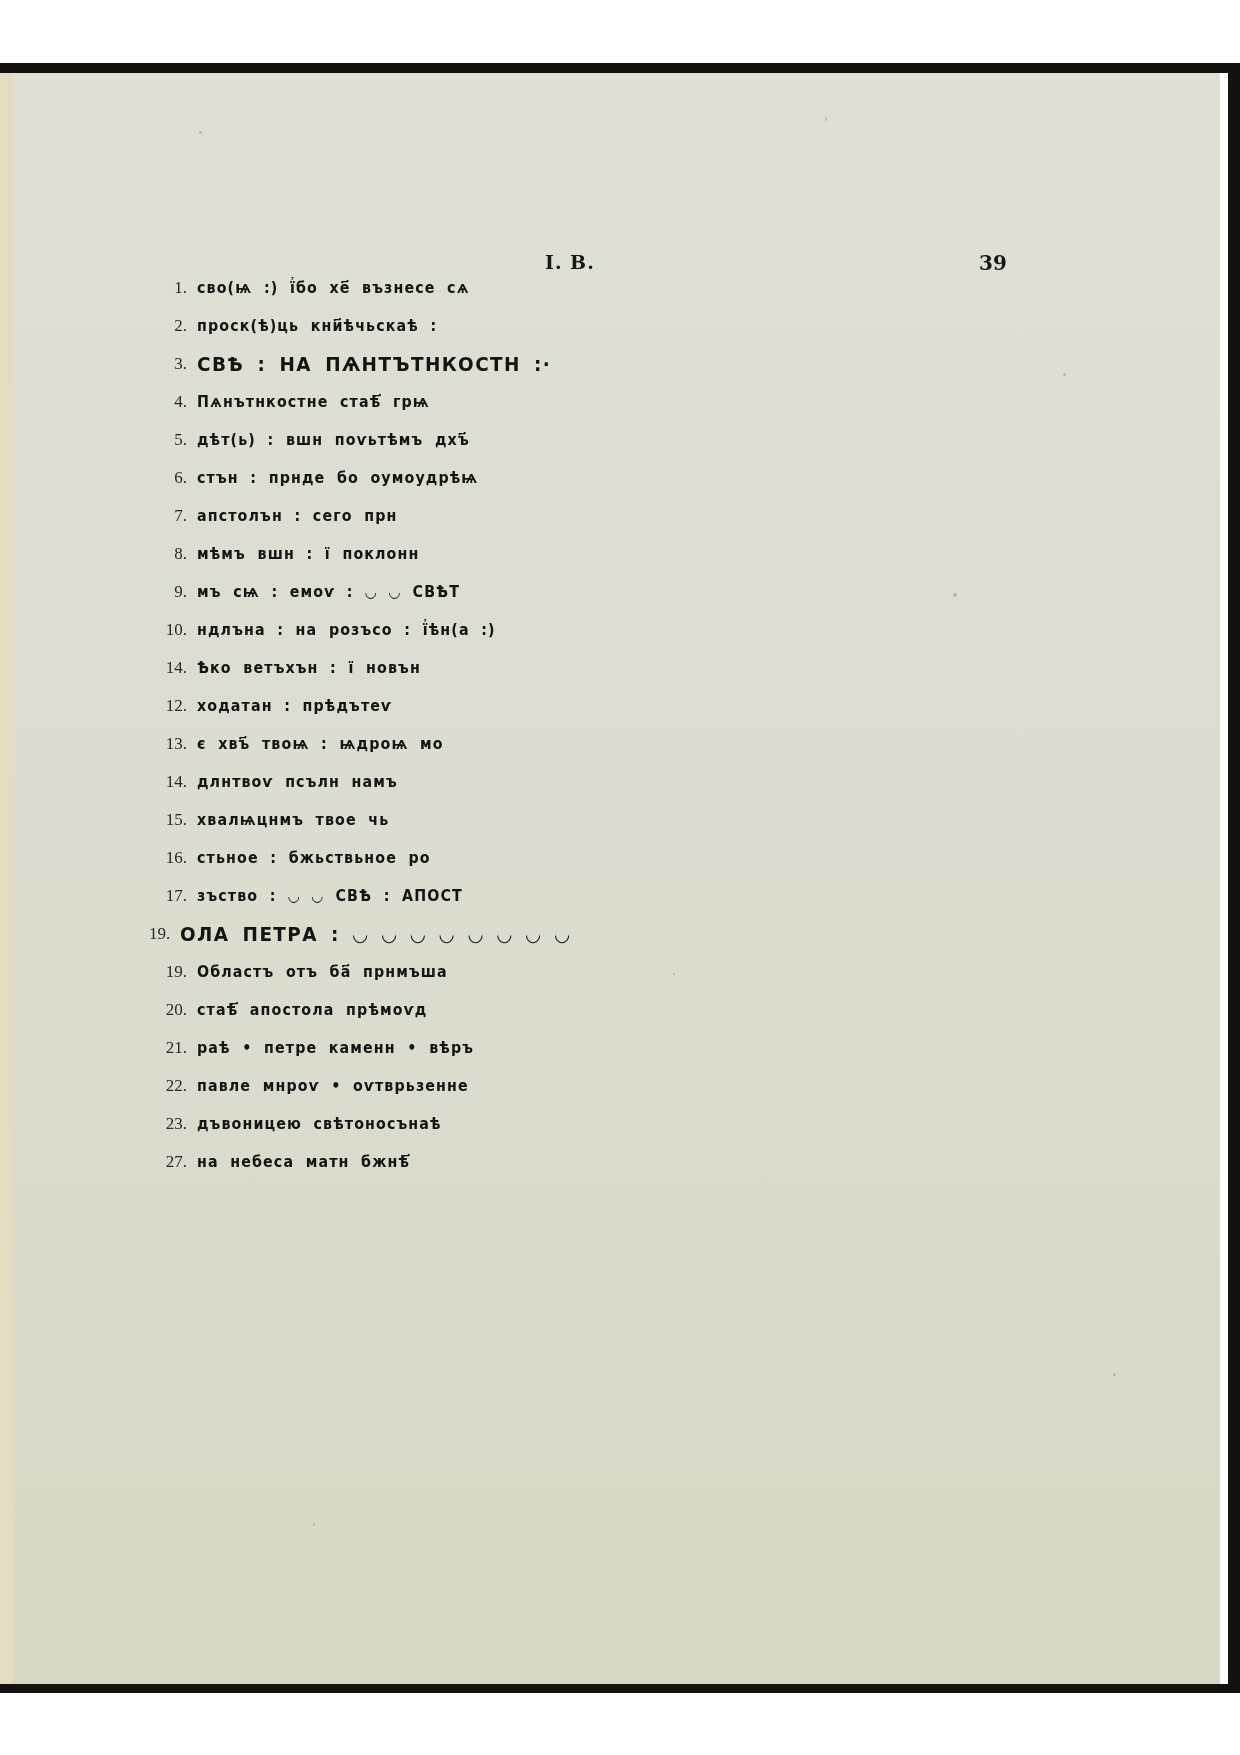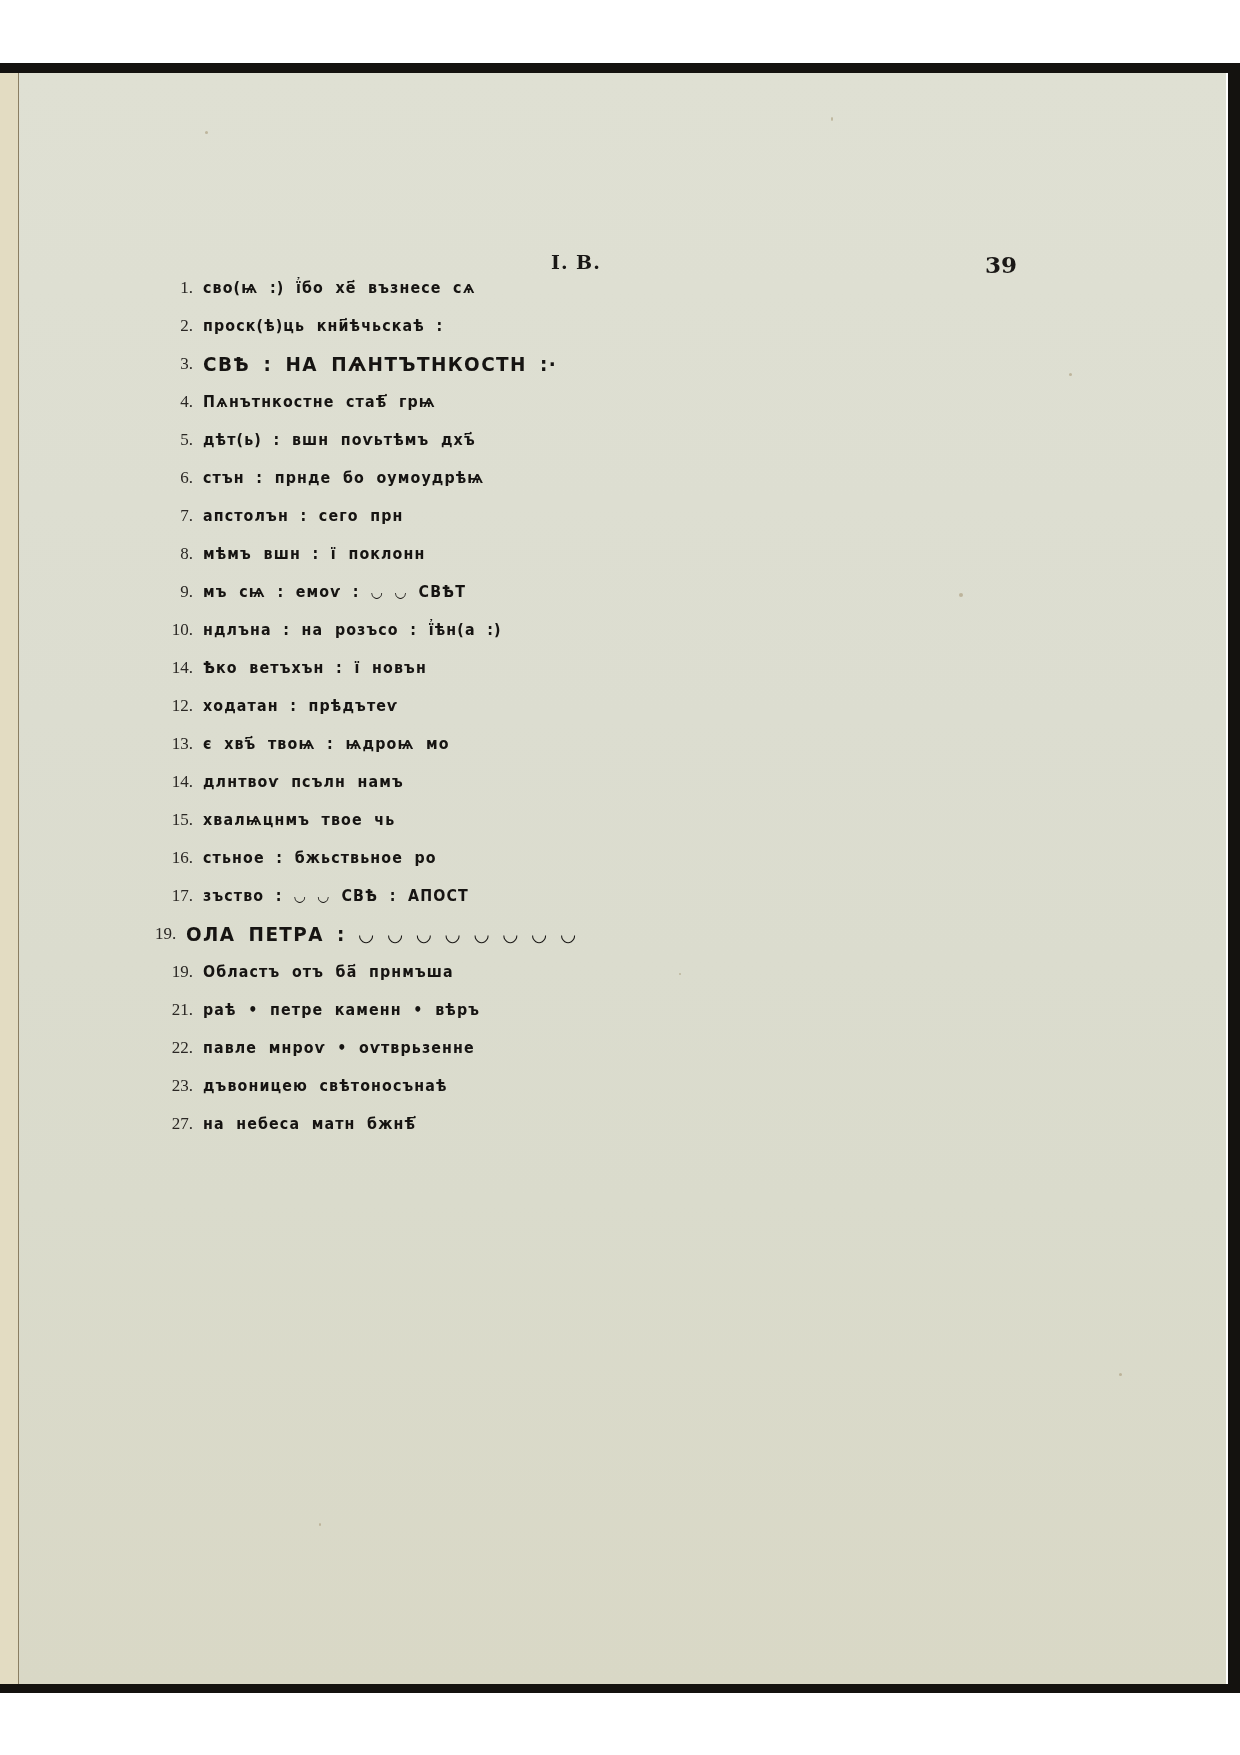--- a/index.html
+++ b/index.html
@@ -44,21 +44,21 @@
       position: absolute;
       top: 73px;
       left: 18px;
       width: 3px;
       height: 1611px;
       background: #8a7e62;
     }
     .page {
       position: absolute;
       top: 73px;
-      left: 19px;
+      left: 13px;
       width: 1207px;
       height: 1611px;
       background: linear-gradient(180deg, #dfe0d3 0%, #dcddd0 40%, #dadbcc 70%, #d9d8c6 100%);
       overflow: hidden;
     }
     .speck {
       position: absolute;
       background: #a89a78;
       border-radius: 50%;
       opacity: 0.6;
@@ -72,21 +72,21 @@
       font-size: 19px;
       color: #1a1816;
       letter-spacing: 1px;
     }
     .page-number {
       position: absolute;
       top: 178px;
       left: 966px;
       font-family: "DejaVu Serif", serif;
       font-weight: bold;
-      font-size: 23px;
+      font-size: 20px;
       color: #1a1816;
     }
     .lines {
       position: absolute;
       top: 196px;
       left: 136px;
       width: 440px;
     }
     .line {
       position: relative;
@@ -257,20 +257,24 @@
         </div>
       <div class="line">
           <span class="line-num">19.</span>
           <span class="line-text heading">ОЛА ПЕТРА : ◡ ◡ ◡ ◡ ◡ ◡ ◡ ◡</span>
         </div>
       <div class="line">
           <span class="line-num">19.</span>
           <span class="line-text">Областъ отъ ба҃ прнмъша</span>
         </div>
       <div class="line">
+          <span class="line-num">20.</span>
+          <span class="line-text">стаѣ҃ апостола прѣмоѵд</span>
+        </div>
+      <div class="line">
           <span class="line-num">21.</span>
           <span class="line-text">раѣ • петре каменн • вѣръ</span>
         </div>
       <div class="line">
           <span class="line-num">22.</span>
           <span class="line-text">павле мнроѵ • оѵтврьзенне</span>
         </div>
       <div class="line">
           <span class="line-num">23.</span>
           <span class="line-text">дъвоницею свѣтоносънаѣ</span>

